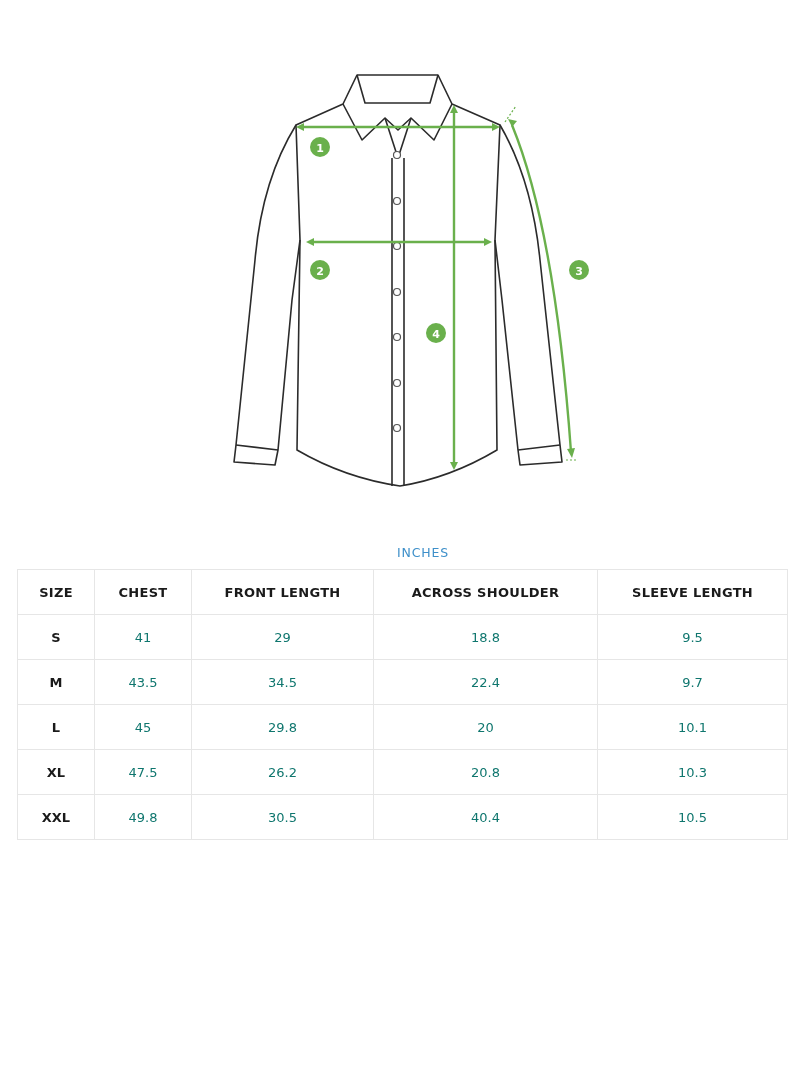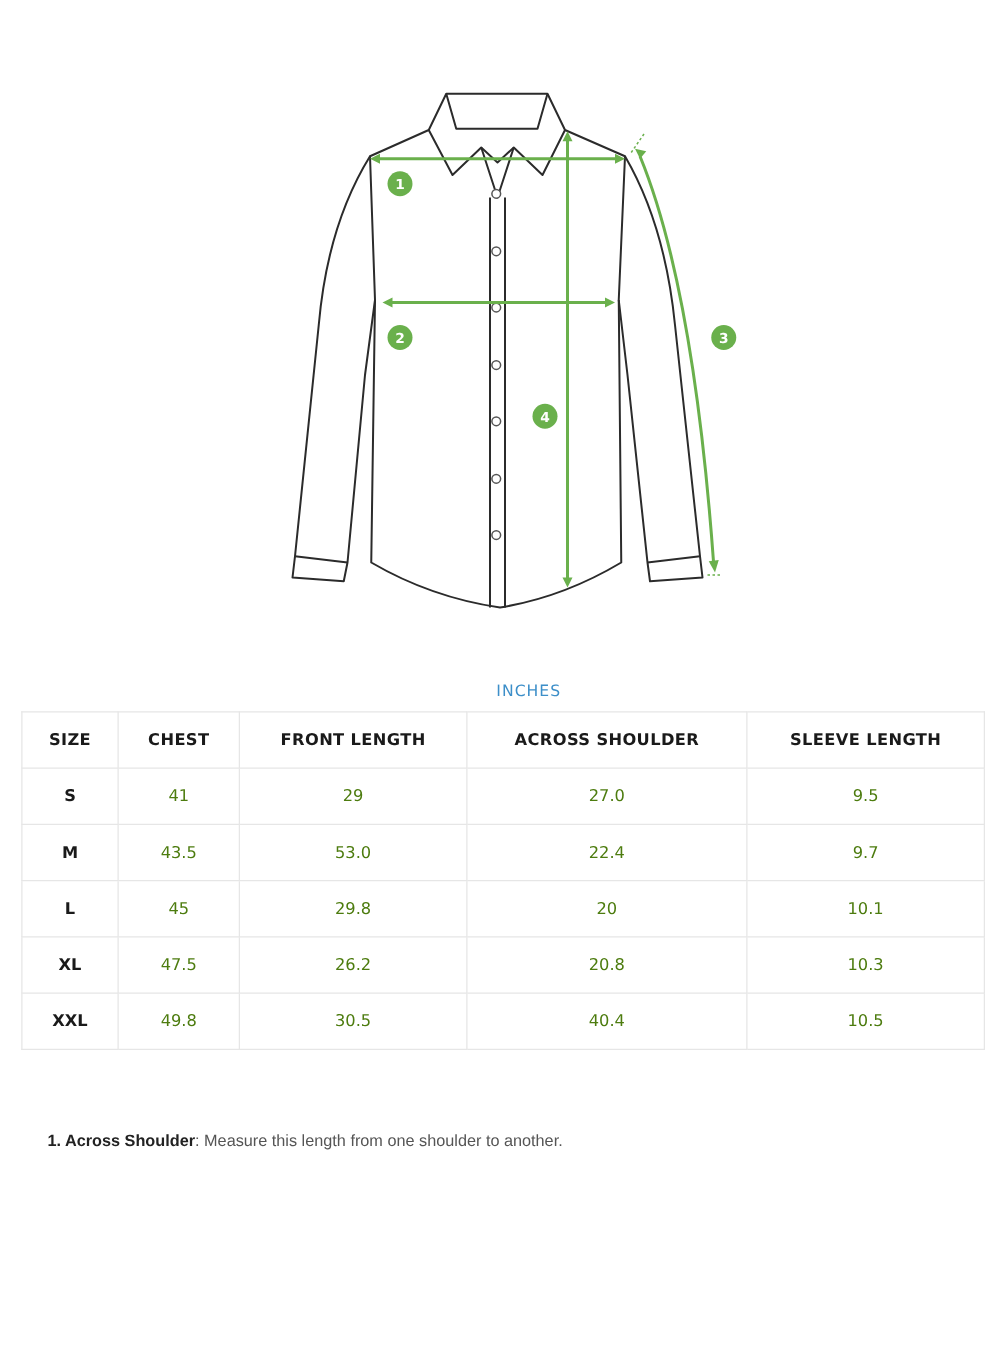--- a/index.html
+++ b/index.html
@@ -2,21 +2,21 @@
 <html><head>
 <meta charset="utf-8">
 <style>
   html,body{margin:0;padding:0;background:#ffffff;}
   body{width:792px;height:1080px;position:relative;overflow:hidden;font-family:"Liberation Sans",sans-serif;color:#222;}
   .diagram{position:absolute;left:0;top:0;width:792px;height:520px;}
   .unit-label{position:absolute;left:0;top:545px;width:846px;text-align:center;font-size:12.5px;letter-spacing:0.8px;color:#3d8fc9;font-family:"DejaVu Sans",sans-serif;}
   table.size-table{position:absolute;left:17px;top:569px;width:770px;border-collapse:collapse;table-layout:fixed;font-family:"DejaVu Sans",sans-serif;padding-left:12px;}
   table.size-table th, table.size-table td{border:1px solid #e6e6e6;text-align:center;height:44px;padding:0;}
   table.size-table th{font-weight:bold;font-size:13px;color:#1a1a1a;letter-spacing:0.3px;}
-  table.size-table td{font-size:13px;color:#4d7c0f;}
+  table.size-table td{font-size:13px;color:#0f766e;}
   table.size-table td.size-cell{font-weight:bold;color:#1a1a1a;}
   .notes{position:absolute;left:38px;top:903px;font-size:13px;color:#555;font-family:"Liberation Sans",sans-serif;}
   .notes .note{height:28px;line-height:20px;white-space:nowrap;}
   .notes .note b{color:#222;}
 </style>
 </head>
 <body>
 
 <div class="diagram">
   <svg width="792" height="520" viewBox="0 0 792 520" xmlns="http://www.w3.org/2000/svg">
@@ -96,27 +96,27 @@
       <th>FRONT LENGTH</th>
       <th>ACROSS SHOULDER</th>
       <th>SLEEVE LENGTH</th>
     </tr>
   </thead>
   <tbody>
     <tr>
       <td class="size-cell">S</td>
       <td>41</td>
       <td>29</td>
-      <td>27.0</td>
+      <td>18.8</td>
       <td>9.5</td>
     </tr>
     <tr>
       <td class="size-cell">M</td>
       <td>43.5</td>
-      <td>53.0</td>
+      <td>34.5</td>
       <td>22.4</td>
       <td>9.7</td>
     </tr>
     <tr>
       <td class="size-cell">L</td>
       <td>45</td>
       <td>29.8</td>
       <td>20</td>
       <td>10.1</td>
     </tr>
@@ -131,16 +131,13 @@
       <td class="size-cell">XXL</td>
       <td>49.8</td>
       <td>30.5</td>
       <td>40.4</td>
       <td>10.5</td>
     </tr>
   </tbody>
 </table>
 
 <div class="notes">
-  <div class="note">
-    <b><span>1.</span> <span>Across Shoulder</span></b><span>:</span><span> Measure this length from one shoulder to another.</span>
-  </div>
 </div>
 
 </body></html>

